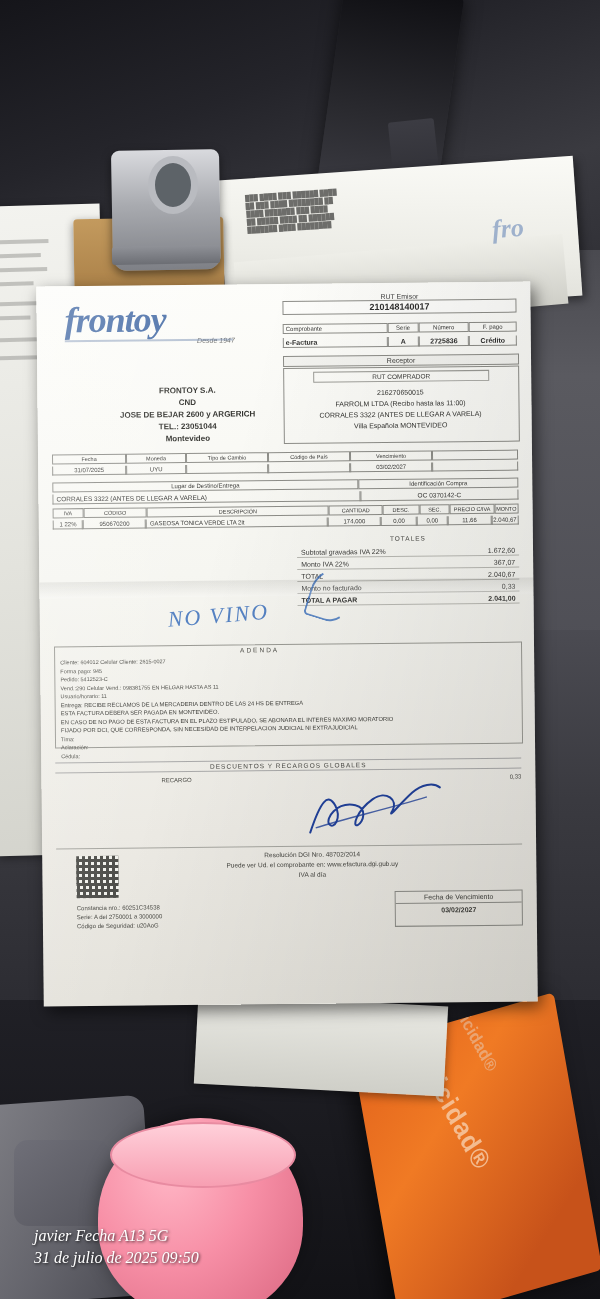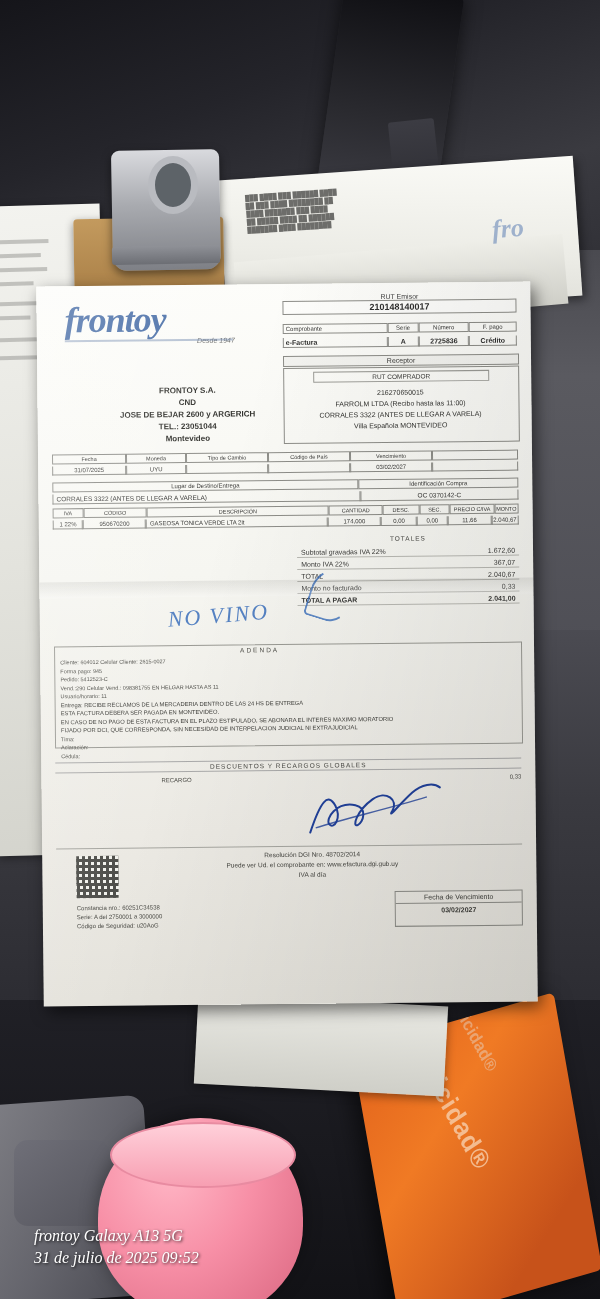--- a/index.html
+++ b/index.html
@@ -683,17 +683,17 @@
       <div>Código de Seguridad: u20AoG</div>
     </div>
     <div class="venc-box">
       <div class="hd">Fecha de Vencimiento</div>
       <div class="vl">03/02/2027</div>
     </div>
 
   </div>
 
   <div class="watermark">
-    <div>frontoy Galaxy A13 5G</div>
-    <div>31 de julio de 2025 09:52</div>
+    <div>javier Fecha A13 5G</div>
+    <div>31 de julio de 2025 09:50</div>
   </div>
 
 </div>
 
 </body></html>

